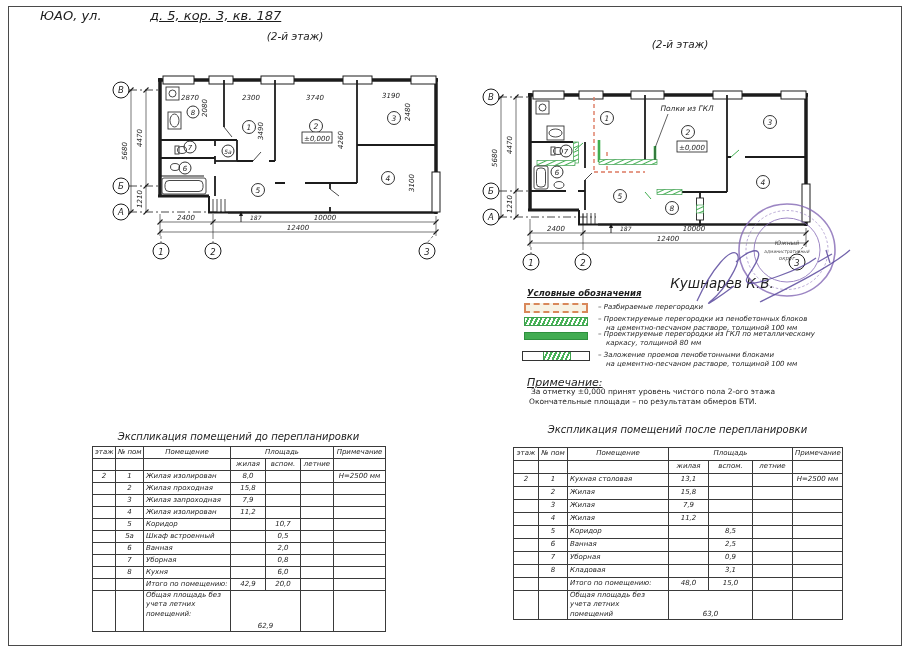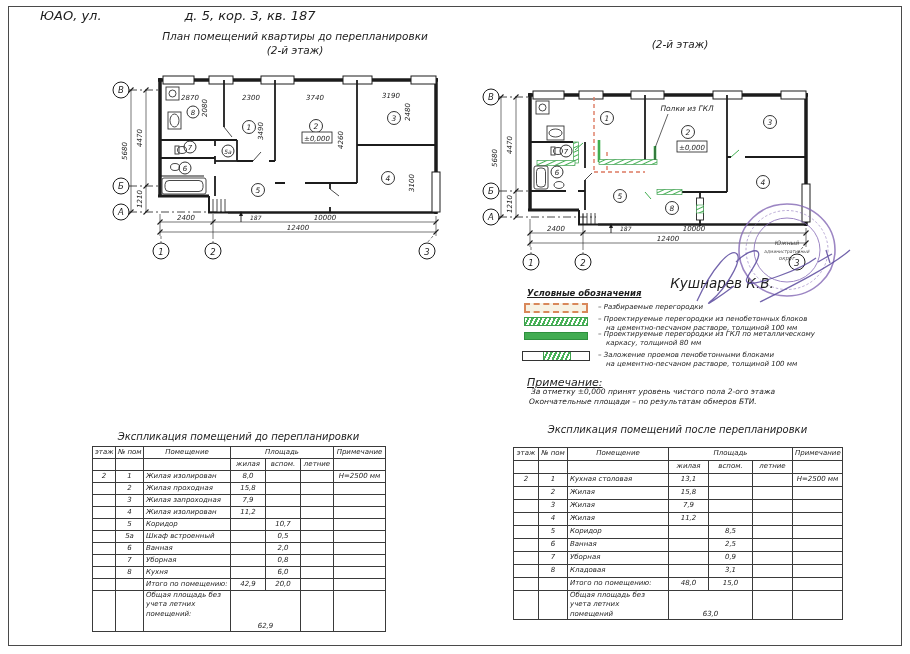--- a/index.html
+++ b/index.html
@@ -16,40 +16,39 @@
   table.expl td{border:1px solid #3a3a3a;font:italic 7px/1.35 "DejaVu Sans",sans-serif;
                 padding:0 2px;height:11px;text-align:center;overflow:hidden;white-space:nowrap;}
   table.expl tr.hd td{height:11px;text-align:center;}
   table.expl td.c2{text-align:left;}
   table.expl tr.fin td{height:40px;vertical-align:top;}
   table.expl tr.fin td.fv{vertical-align:bottom;text-align:center;}
   #tbl-after-wrap td{height:12px;}
   .lgt{font-style:italic;font-size:7px;white-space:nowrap;}
   .lgtitle{font-style:italic;font-size:8.5px;text-decoration:underline;font-weight:bold;}
   .notitle{font-style:italic;font-size:11px;text-decoration:underline;}
-  .noline{font-style:italic;font-size:7.5px;white-space:nowrap;}
+  .noline{font-size:7.5px;white-space:nowrap;}
   .sw{position:absolute;}
   .sw1{background:#f7f2e4;border:2px dashed #d9885a;}
   .hatchg{background:repeating-linear-gradient(115deg,#ffffff 0 2px,#47b257 2px 4px);border:1px solid #3da04d;}
   .sw3{background:#42ac52;border:1px solid #2e8f3e;}
   .sw4{background:#fff;border:1px solid #333;}
   .sw4in{position:absolute;left:20px;top:0;width:26px;height:100%;
          background:repeating-linear-gradient(115deg,#fff 0 2px,#47b257 2px 4px);
          border-left:1px solid #3da04d;border-right:1px solid #3da04d;}
 </style>
 </head>
 <body>
 
 <div class="abs frame"></div>
 
 <div class="abs hdr" style="left:40px;top:8px;">ЮАО, ул.</div>
-<div class="abs hdr" style="left:150px;top:8px;width:200px;text-align:center;">д. 5, кор. 3, кв. 187</div>
+<div class="abs hdr" style="left:150px;top:8px;width:200px;text-align:left;text-decoration:underline;">д. 5, кор. 3, кв. 187</div>
 
 <div class="abs ptitle" style="left:140px;top:29px;width:310px;">
-  <div>План помещений квартиры до перепланировки</div>
   <div>(2-й этаж)</div>
 </div>
 <div class="abs ptitle" style="left:520px;top:37px;width:320px;">
   <div>(2-й этаж)</div>
 </div>
 
 <svg class="abs" style="left:0;top:0" width="910" height="654" viewBox="0 0 910 654">
   <defs>
     <pattern id="ph" width="4" height="4" patternUnits="userSpaceOnUse" patternTransform="rotate(65)">
       <rect width="4" height="4" fill="#ffffff"></rect>

